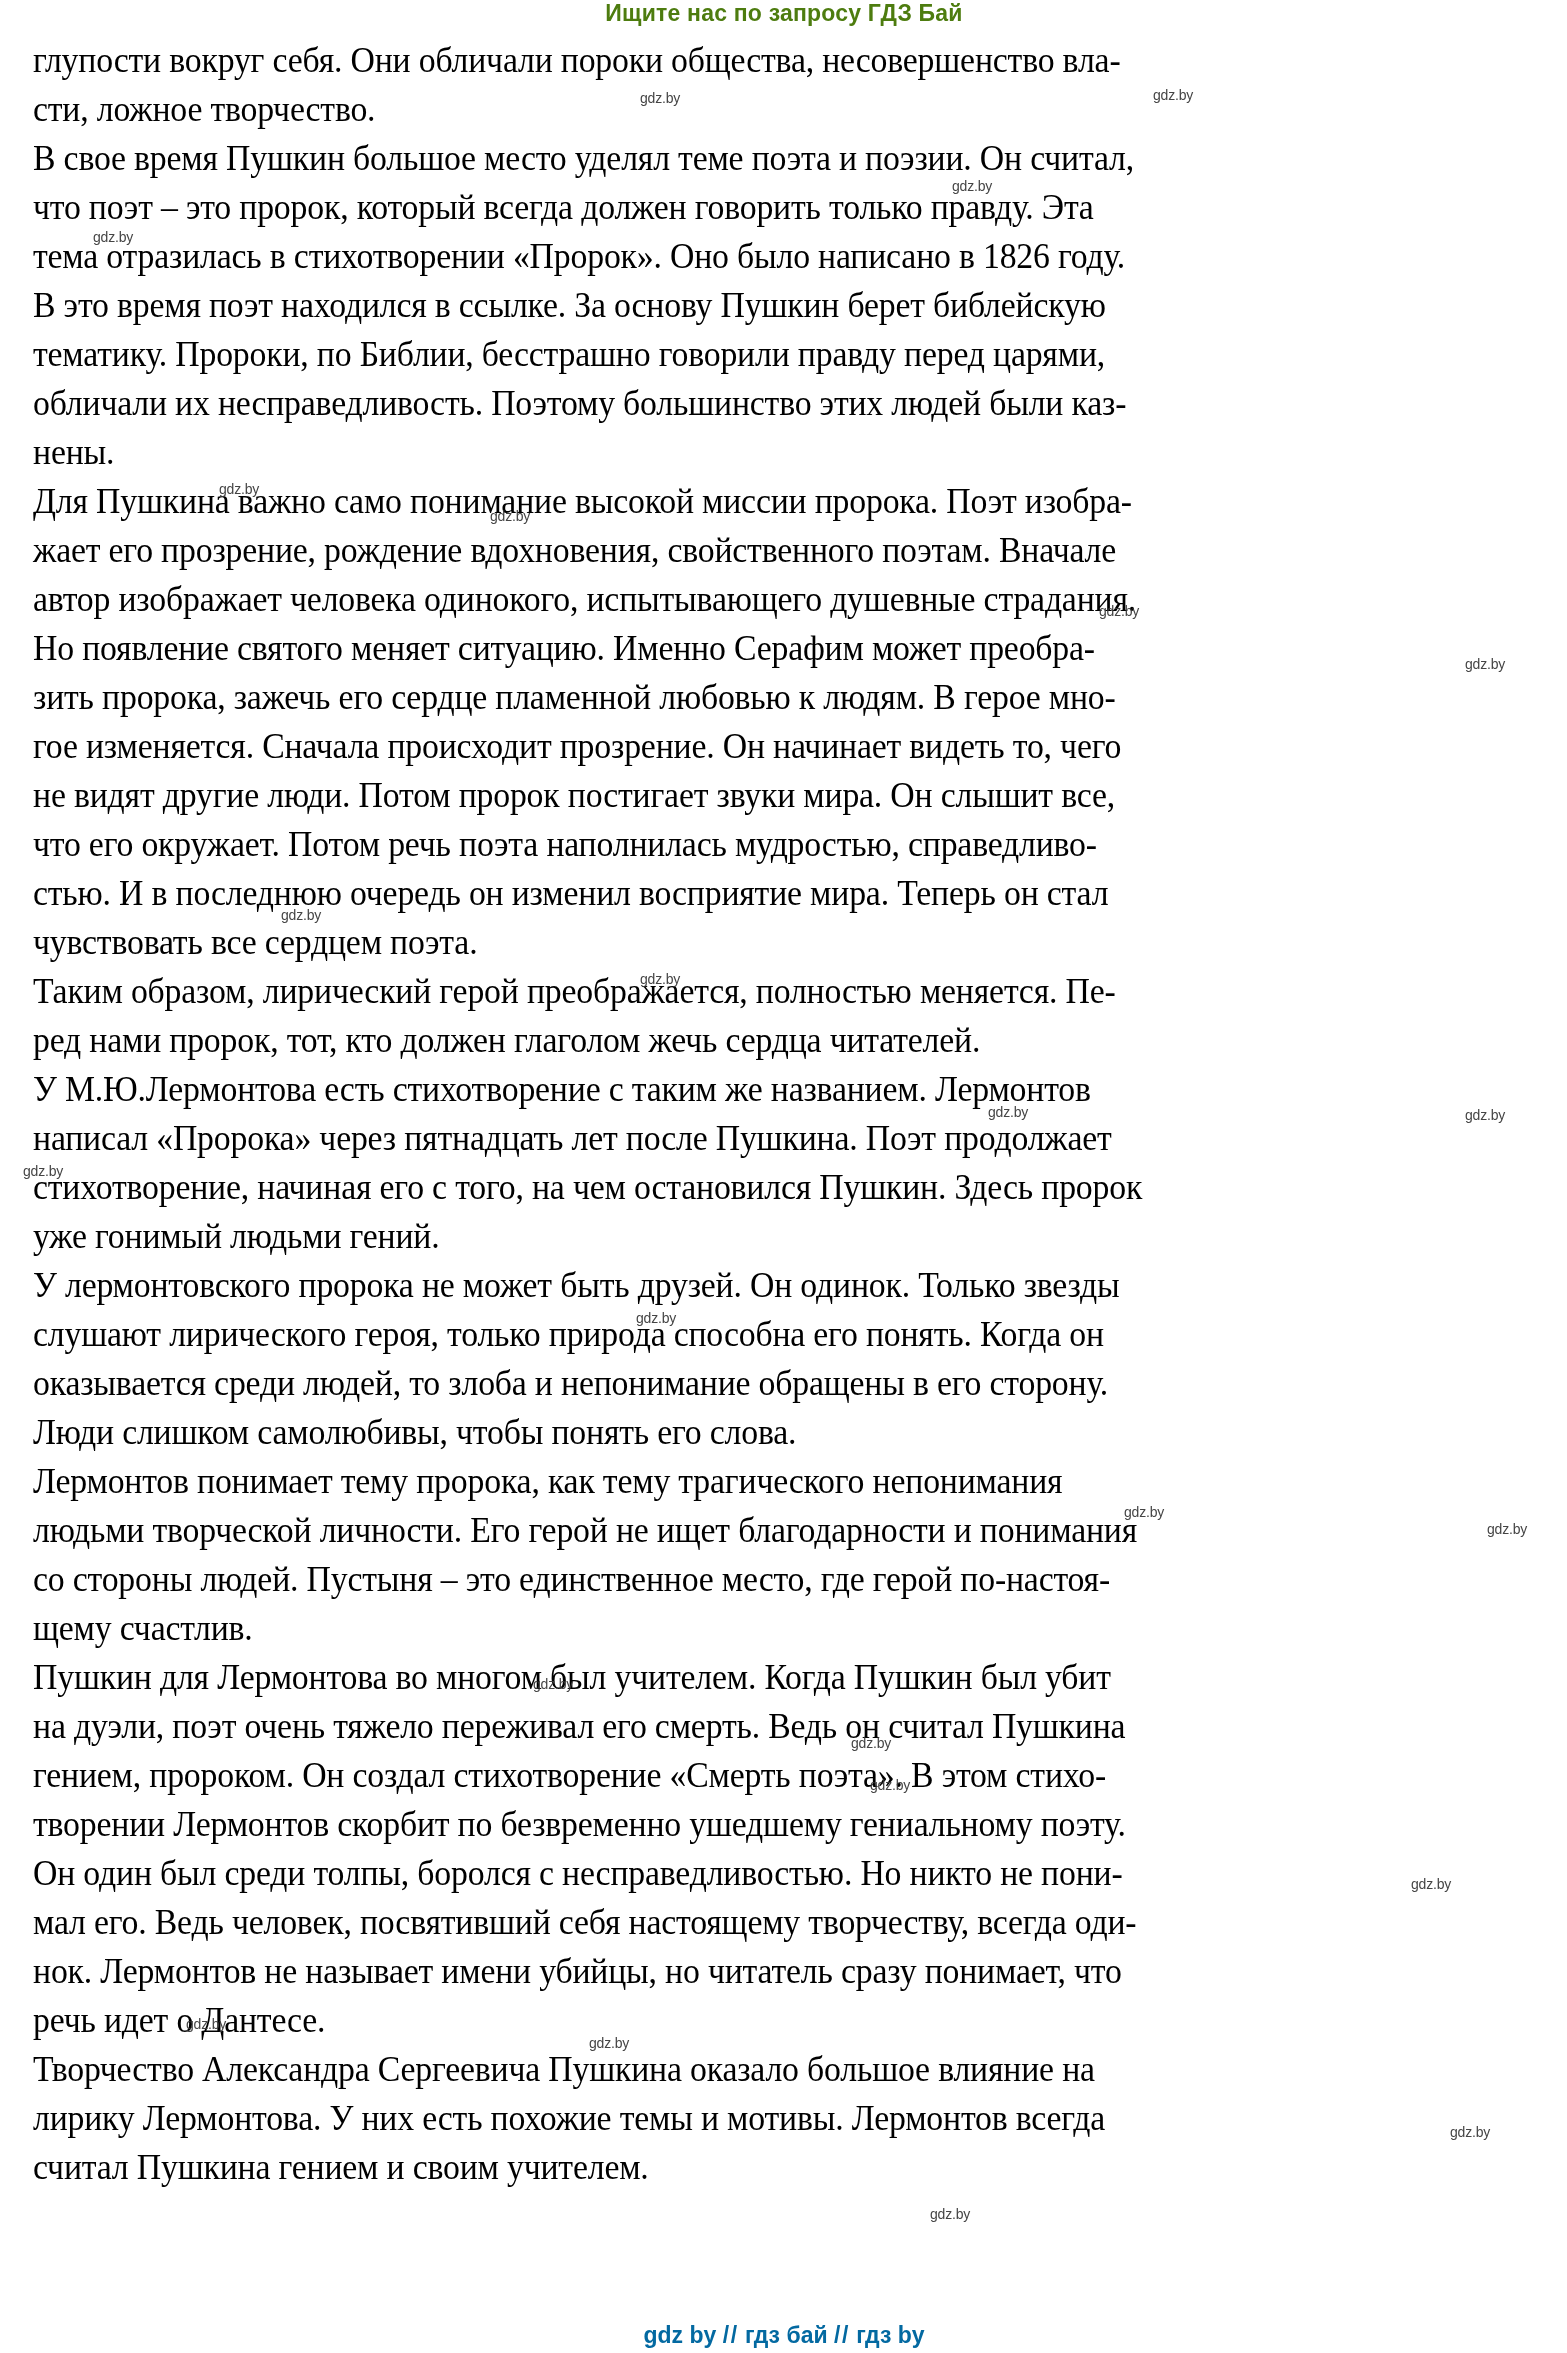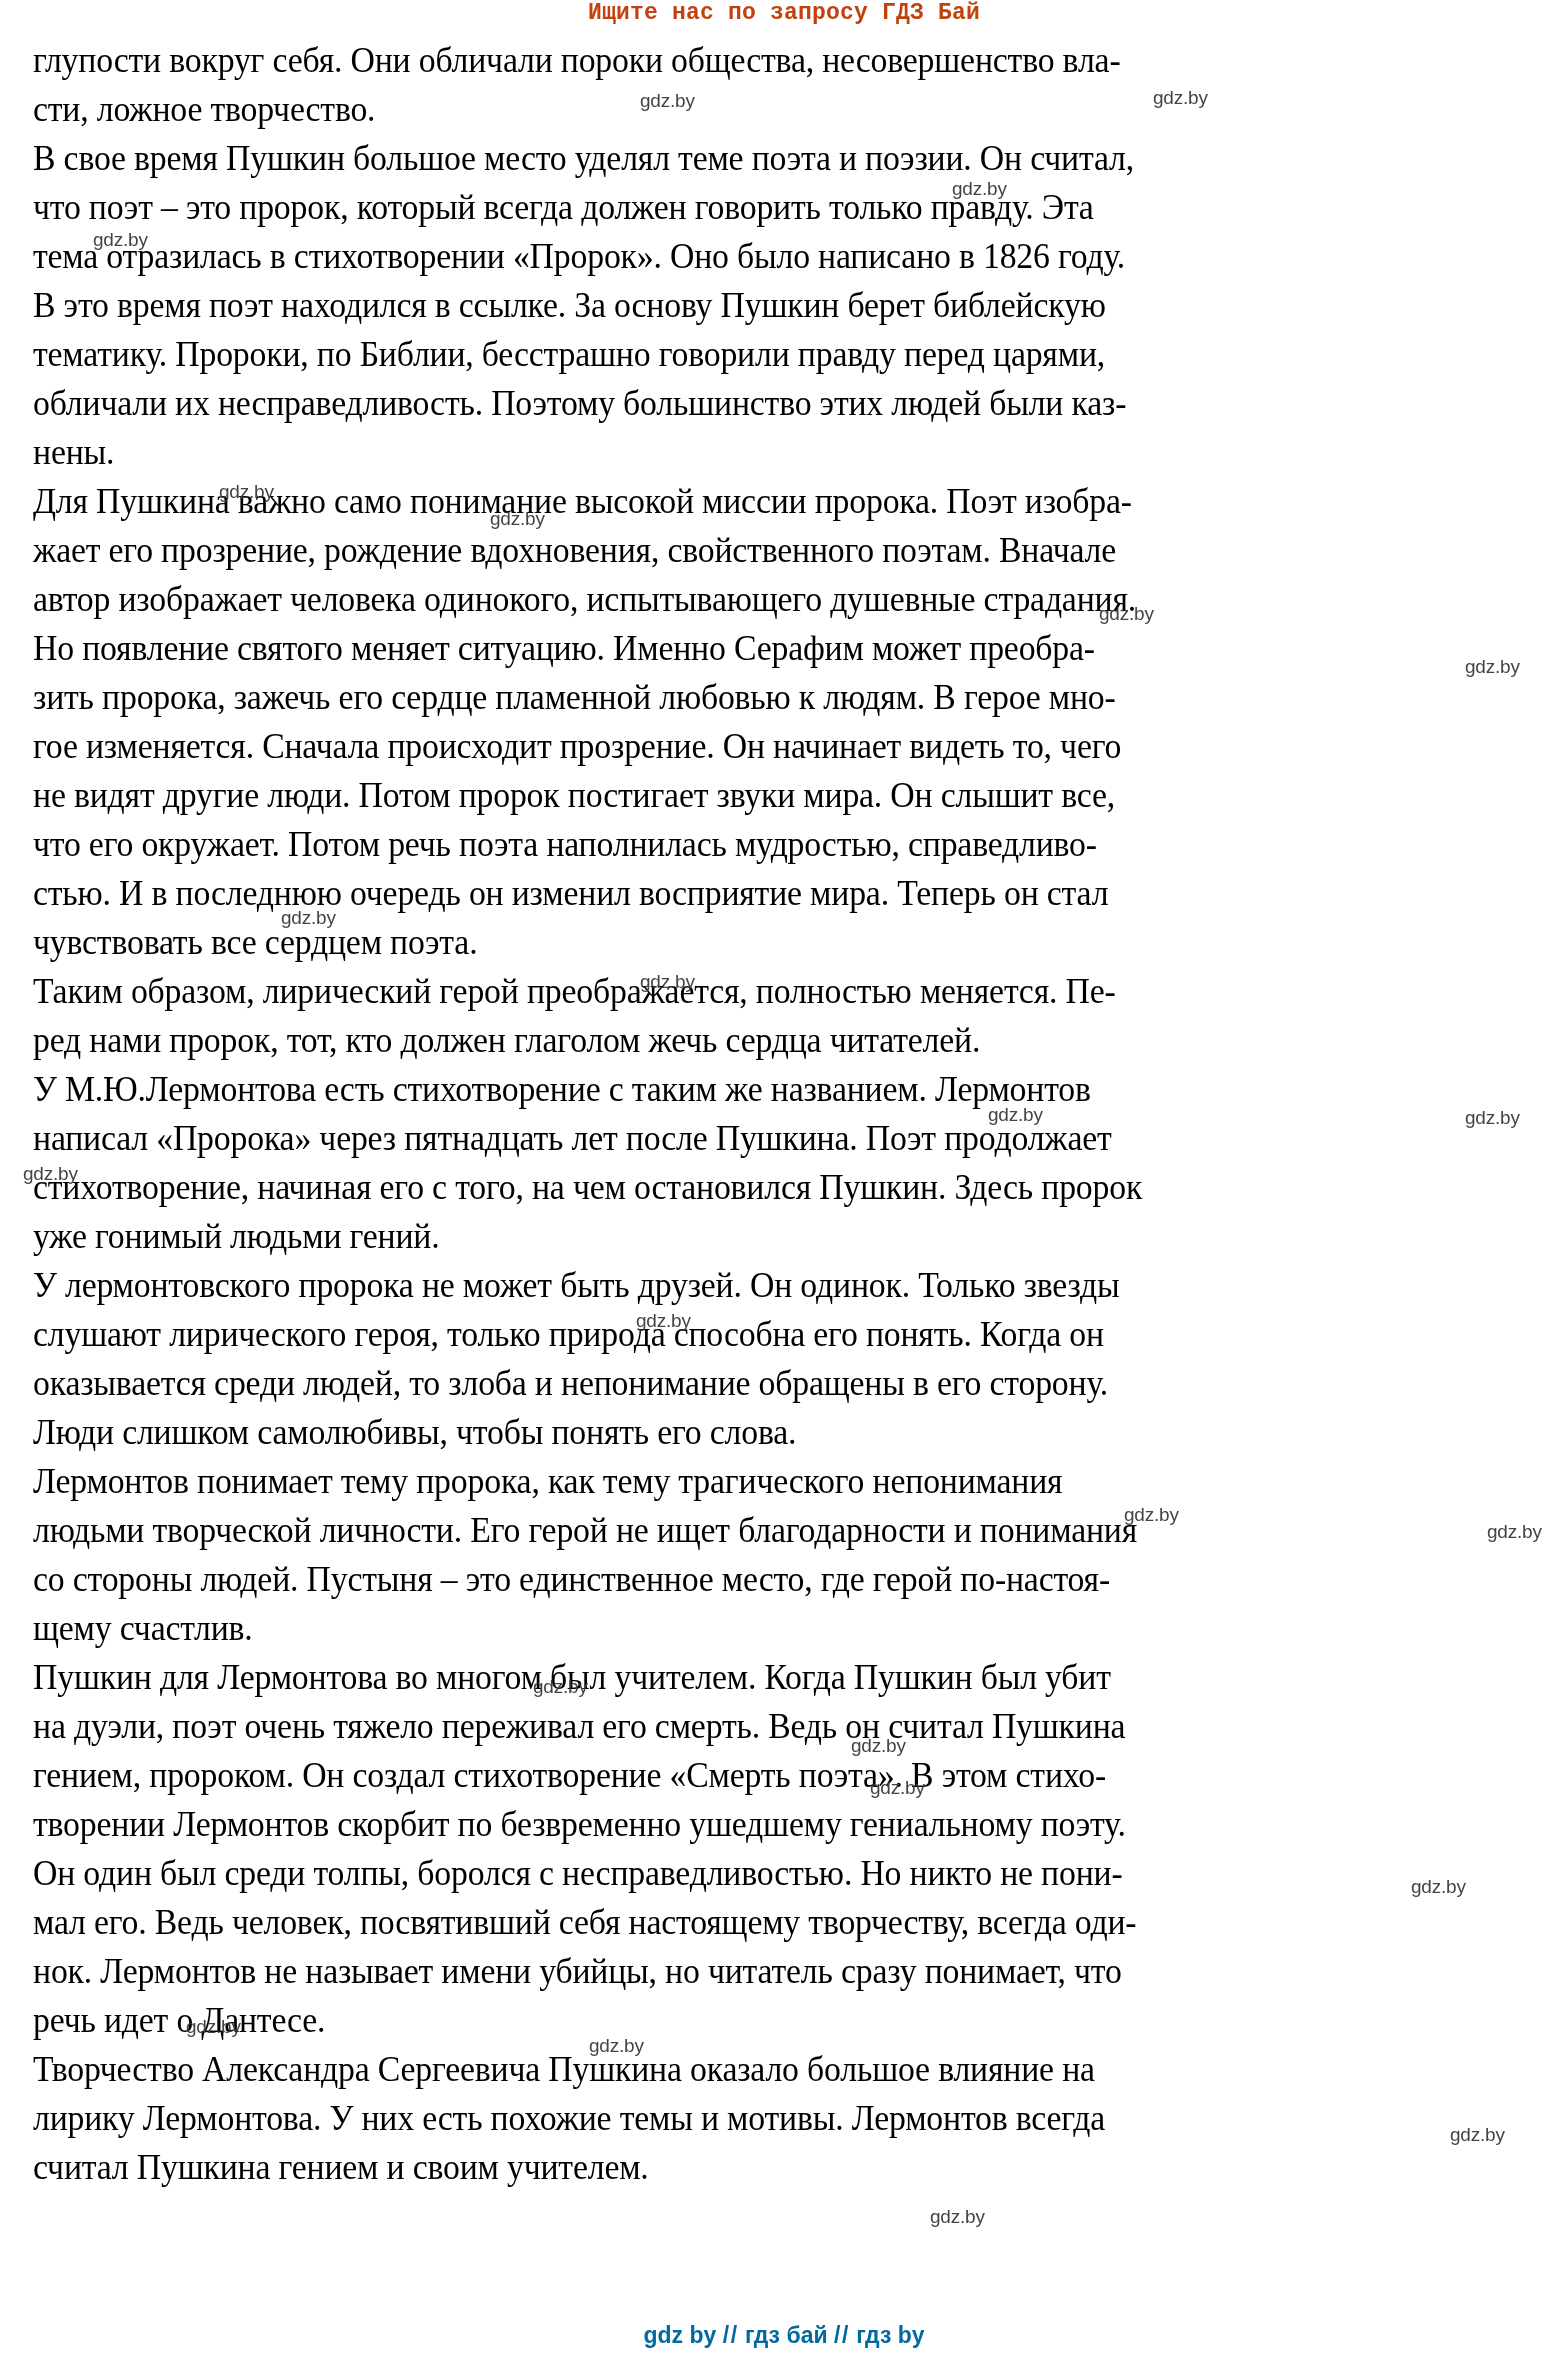--- a/index.html
+++ b/index.html
@@ -62,34 +62,34 @@
     white-space: nowrap;
     letter-spacing: -0.2px;
     transform: scaleX(0.965);
     transform-origin: left center;
   }
 
   
   .wm {
     position: absolute;
     font-family: "Liberation Sans", "DejaVu Sans", sans-serif;
-    font-size: 19px;
+    font-size: 14px;
     font-weight: normal;
     color: #3a3a3a;
     white-space: nowrap;
     letter-spacing: -0.2px;
     opacity: 0.95;
   }
 </style>
 </head>
 <body>
 
 <div id="page">
 
-  <div id="site-header" style="color: #c2410c; font-family: Liberation Mono, monospace;">Ищите нас по запросу ГДЗ Бай</div>
+  <div id="site-header" style="color: #4d7c0f;">Ищите нас по запросу ГДЗ Бай</div>
 
   <div id="body-text">
       <div class="tline">глупости вокруг себя. Они обличали пороки общества, несовершенство вла-</div>
       <div class="tline">сти, ложное творчество.</div>
       <div class="tline">В свое время Пушкин большое место уделял теме поэта и поэзии. Он считал,</div>
       <div class="tline">что поэт – это пророк, который всегда должен говорить только правду. Эта</div>
       <div class="tline">тема отразилась в стихотворении «Пророк». Оно было написано в 1826 году.</div>
       <div class="tline">В это время поэт находился в ссылке. За основу Пушкин берет библейскую</div>
       <div class="tline">тематику. Пророки, по Библии, бесстрашно говорили правду перед царями,</div>
       <div class="tline">обличали их несправедливость. Поэтому большинство этих людей были каз-</div>

